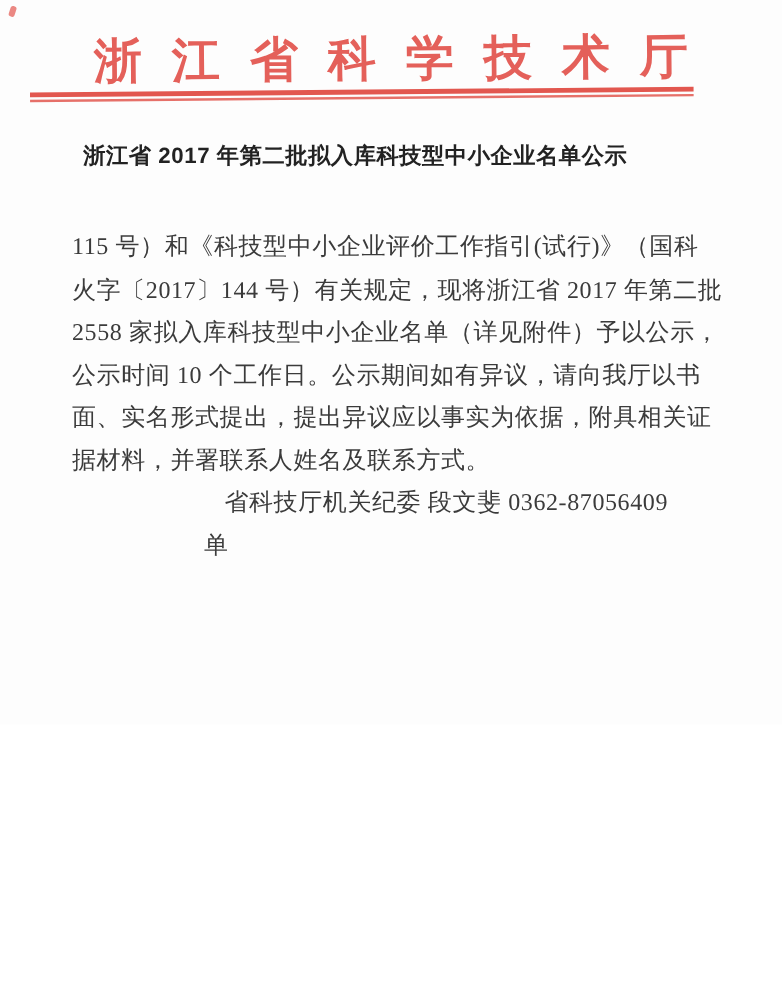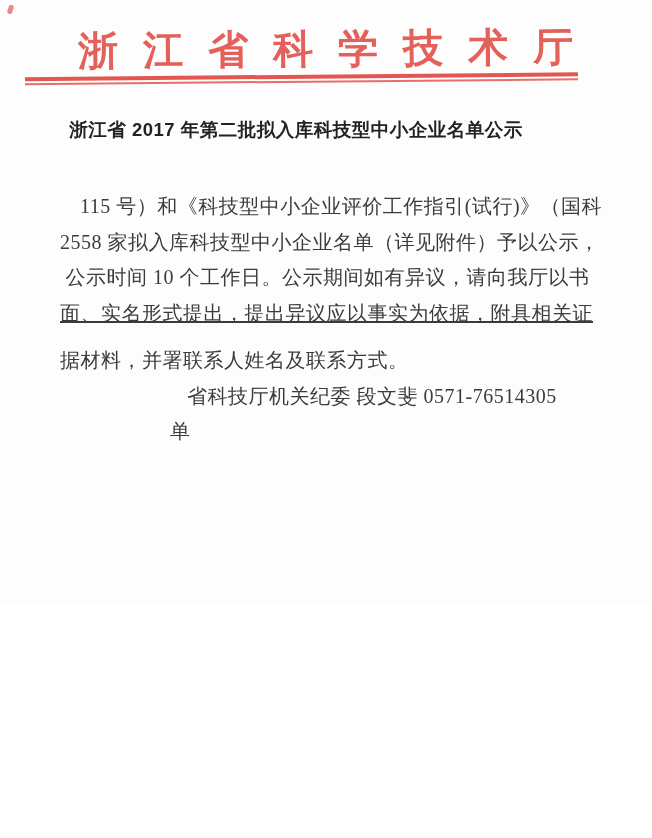--- a/index.html
+++ b/index.html
@@ -73,26 +73,27 @@
     <div class="masthead">浙江省科学技术厅</div>
     <div class="rule-top">
       <div class="thick"></div>
       <div class="thin"></div>
     </div>
   </div>
 
   <div class="doc-title">浙江省 2017 年第二批拟入库科技型中小企业名单公示</div>
 
   <div class="body-text">
-      <div class="line" style="padding-left: 0px; margin-left: 20px;">115 号）和《科技型中小企业评价工作指引(试行)》（国科</div>
+      <div class="line" style="padding-left: 0px;">115 号）和《科技型中小企业评价工作指引(试行)》（国科</div>
+      <div class="line" style="padding-left: 0px;">火字〔2017〕144 号）有关规定，现将浙江省 2017 年第二批</div>
       <div class="line" style="padding-left: 0px;">2558 家拟入库科技型中小企业名单（详见附件）予以公示，</div>
-      <div class="line" style="padding-left: 0px; text-align: center;">公示时间 10 个工作日。公示期间如有异议，请向我厅以书</div>
-      <div class="line" style="padding-left: 0px; text-decoration: underline;">面、实名形式提出，提出异议应以事实为依据，附具相关证</div>
-      <div class="line" style="padding-left: 0px; margin-top: 12px;">据材料，并署联系人姓名及联系方式。</div>
-      <div class="line" style="padding-left: 127px;">省科技厅机关纪委 段文斐 0571-76514305</div>
+      <div class="line" style="padding-left: 0px;">公示时间 10 个工作日。公示期间如有异议，请向我厅以书</div>
+      <div class="line" style="padding-left: 0px;">面、实名形式提出，提出异议应以事实为依据，附具相关证</div>
+      <div class="line" style="padding-left: 0px;">据材料，并署联系人姓名及联系方式。</div>
+      <div class="line" style="padding-left: 127px;">省科技厅机关纪委 段文斐 0362-87056409</div>
       <div class="line" style="padding-left: 110px;">单</div>
     </div>
 
   <div class="signature">浙江省科学技术厅</div>
   <div class="date">2017 年 12 月 15 日</div>
 
   <svg class="seal" viewBox="-80 -80 160 160">
     <circle class="ring" cx="0" cy="0" r="69"></circle>
     <path id="sealArc" d="M -32.1,38.3 A 50 50 0 1 1 32.1,38.3" fill="none"></path>
     <text class="ring-text">

